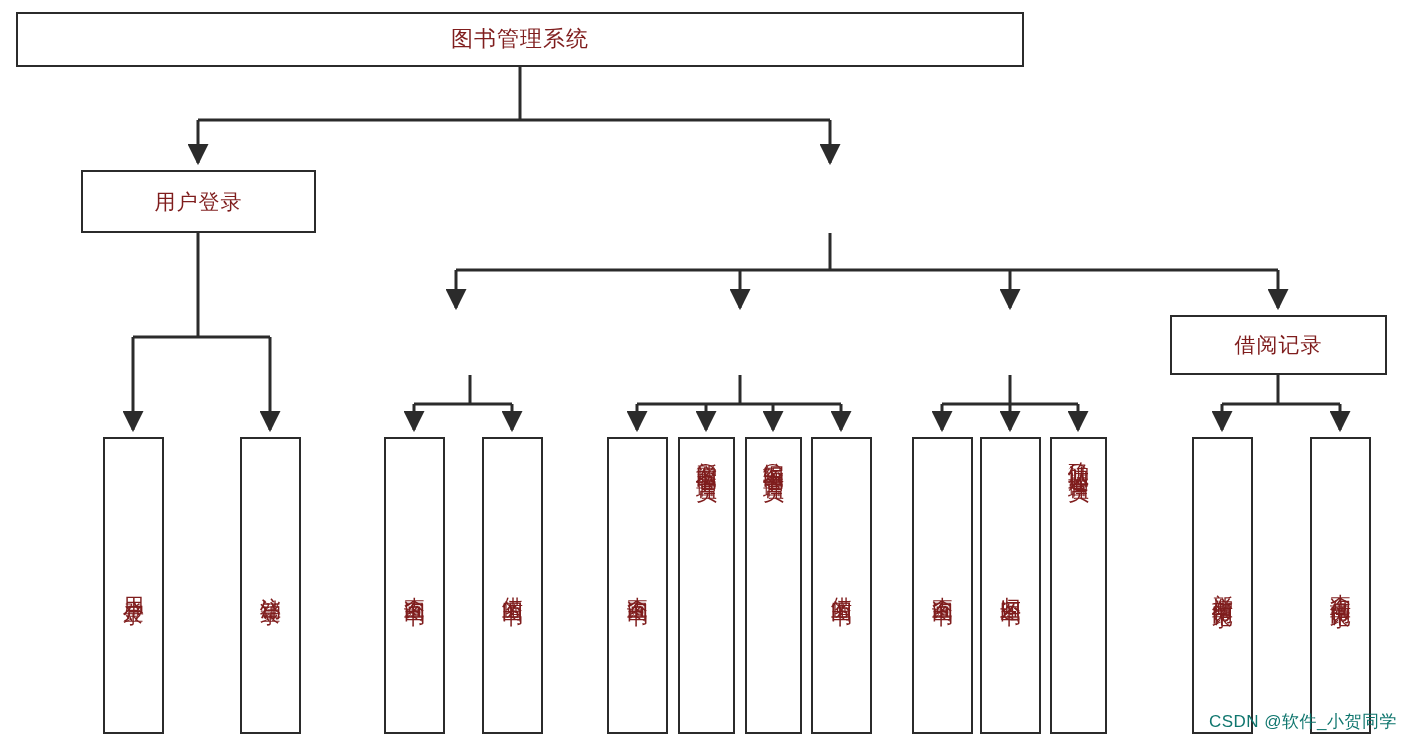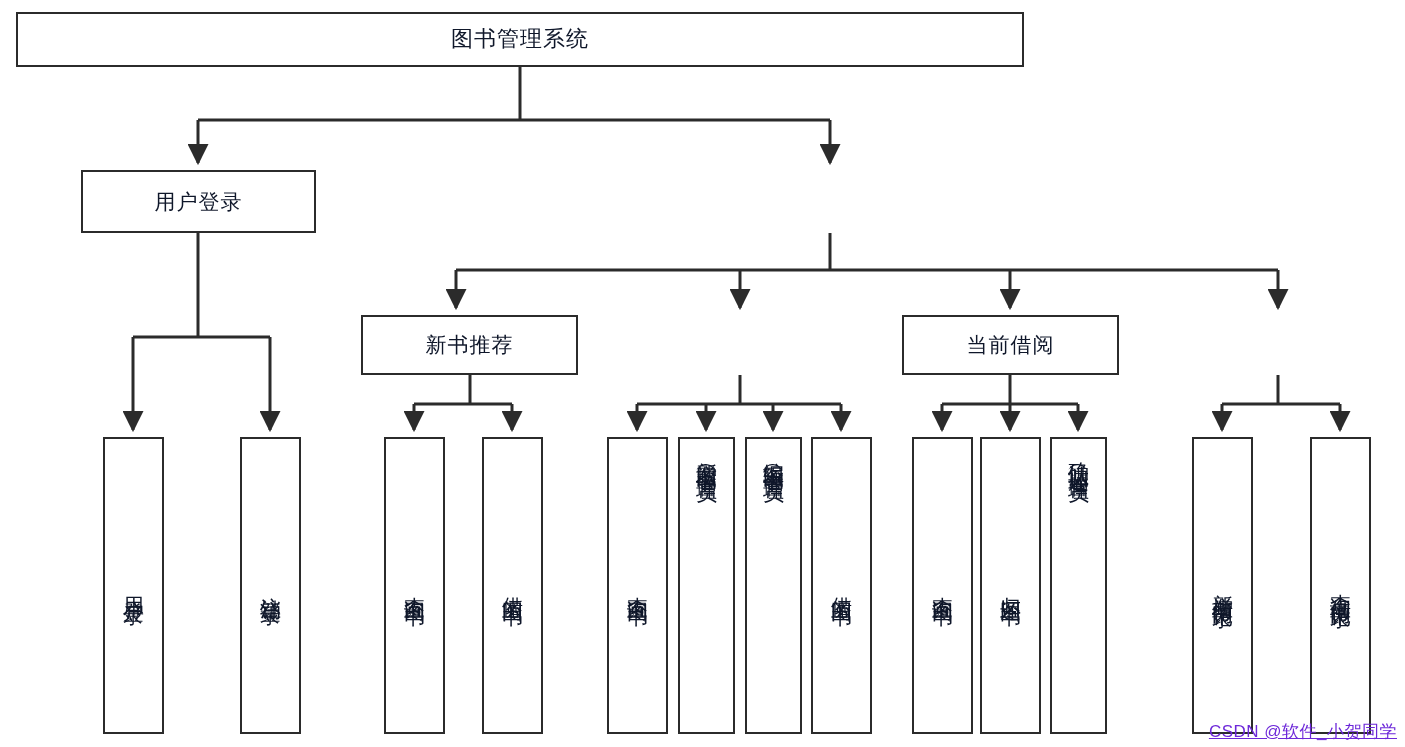--- a/index.html
+++ b/index.html
@@ -27,21 +27,21 @@
     pointer-events: none;
   }
   .node {
     position: absolute;
     box-sizing: border-box;
     border: 2px solid #2b2b2b;
     background: #ffffff;
     display: flex;
     align-items: center;
     justify-content: center;
-    color: #0f172a;
+    color: #7f1d1d;
   }
   
   .node.h {
     font-size: 21px;
     line-height: 1.2;
     letter-spacing: 1px;
   }
   .node.root {
     font-size: 22px;
   }
@@ -60,26 +60,25 @@
   .vtext {
     display: block;
     writing-mode: vertical-rl;
     text-orientation: upright;
     letter-spacing: 3px;
     white-space: nowrap;
   }
   #watermark {
     position: absolute;
     right: 8px;
-    bottom: 4px;
+    bottom: 14px;
     font-size: 17px;
-    color: #6d28d9;
+    color: #0f766e;
     letter-spacing: 0.5px;
     white-space: nowrap;
-    text-decoration: underline;
   }
 </style>
 </head>
 <body>
 
 <div id="canvas">
 
   <svg id="edges" viewBox="0 0 1405 747" xmlns="http://www.w3.org/2000/svg">
     <defs>
       <marker id="arrow" viewBox="0 0 10 10" refX="9" refY="5" markerWidth="7" markerHeight="7" orient="auto-start-reverse">
@@ -133,25 +132,22 @@
   </svg>
 
   <div class="node h root" style="left:16px; top:12px; width:1008px; height:55px;">
     <span>图书管理系统</span>
   </div>
 
   <div class="node h" style="left:81px; top:170px; width:235px; height:63px;">
     <span>用户登录</span>
   </div>
 
-  <div class="node h" style="left:361px; top:315px; width:217px; height:60px;">
-    <span>新书推荐</span>
-  </div>
-  <div class="node h" style="left:902px; top:315px; width:217px; height:60px;">
-    <span>当前借阅</span>
+  <div class="node h" style="left:1170px; top:315px; width:217px; height:60px;">
+    <span>借阅记录</span>
   </div>
 
   <div class="node v" style="left:103px; top:437px; width:61px; height:297px;">
     <span class="vtext">用户登录</span>
   </div>
   <div class="node v" style="left:240px; top:437px; width:61px; height:297px;">
     <span class="vtext">注销登录</span>
   </div>
 
   <div class="node v" style="left:384px; top:437px; width:61px; height:297px;">

